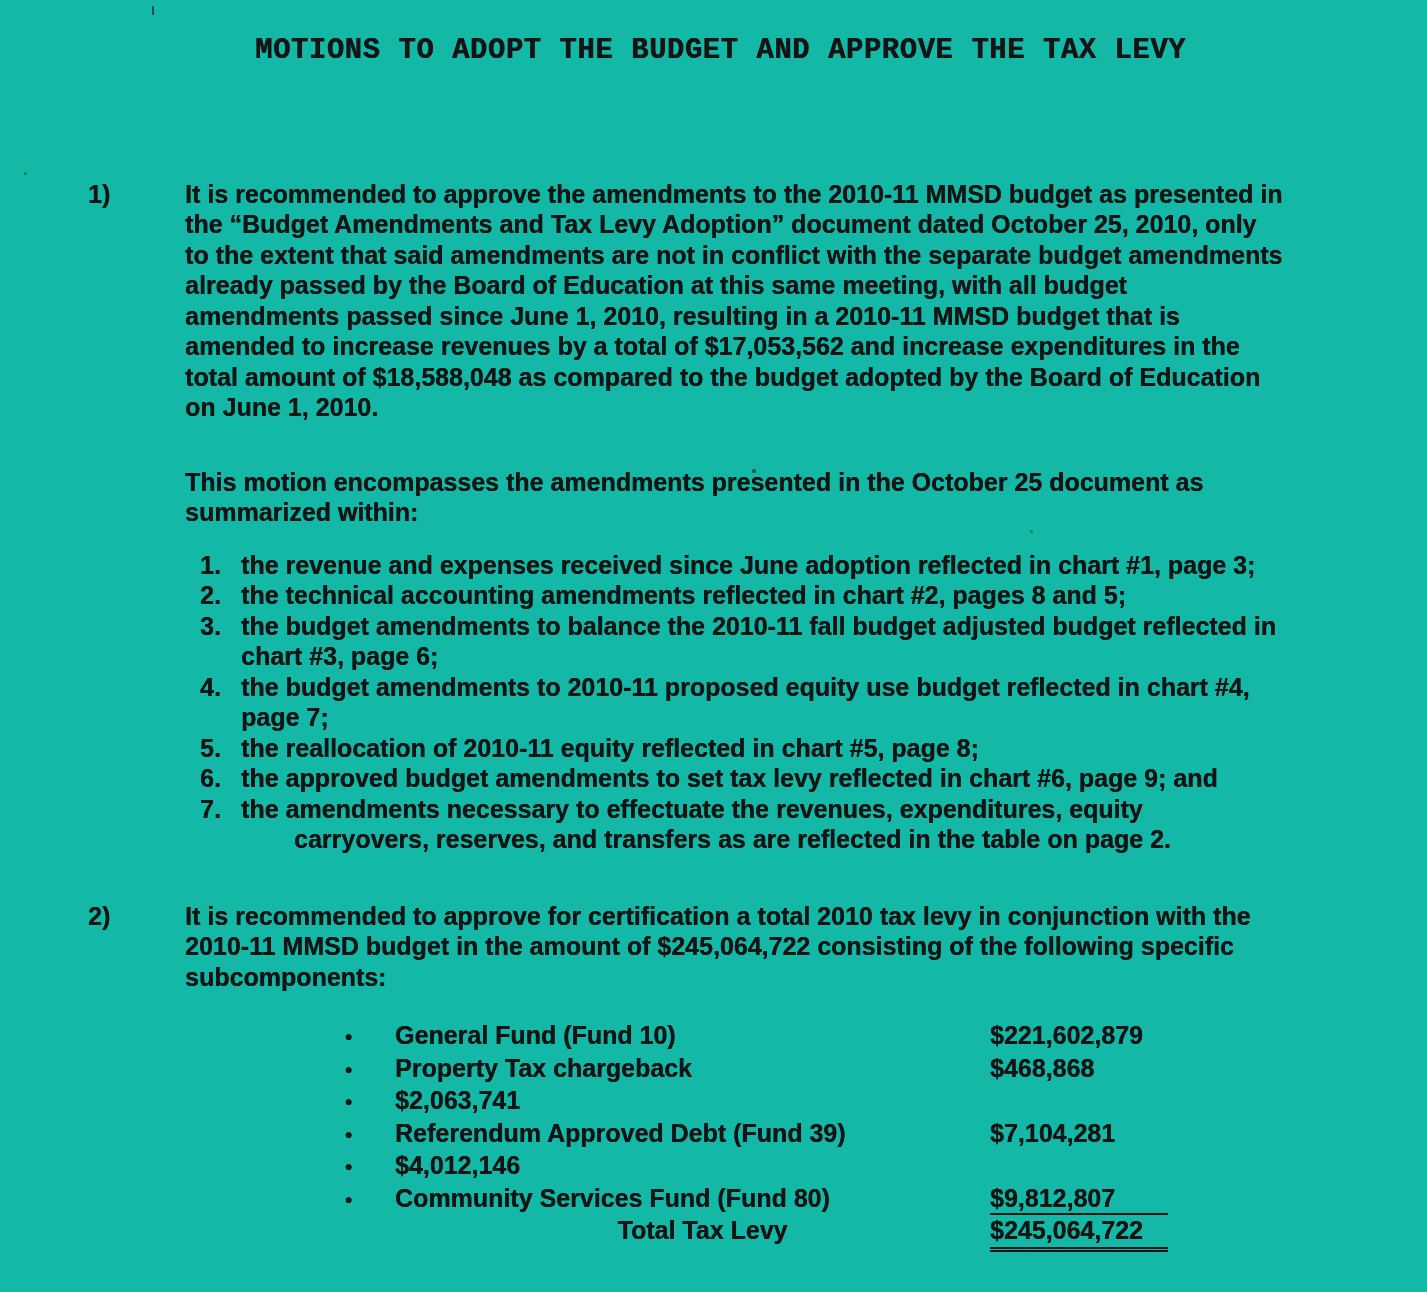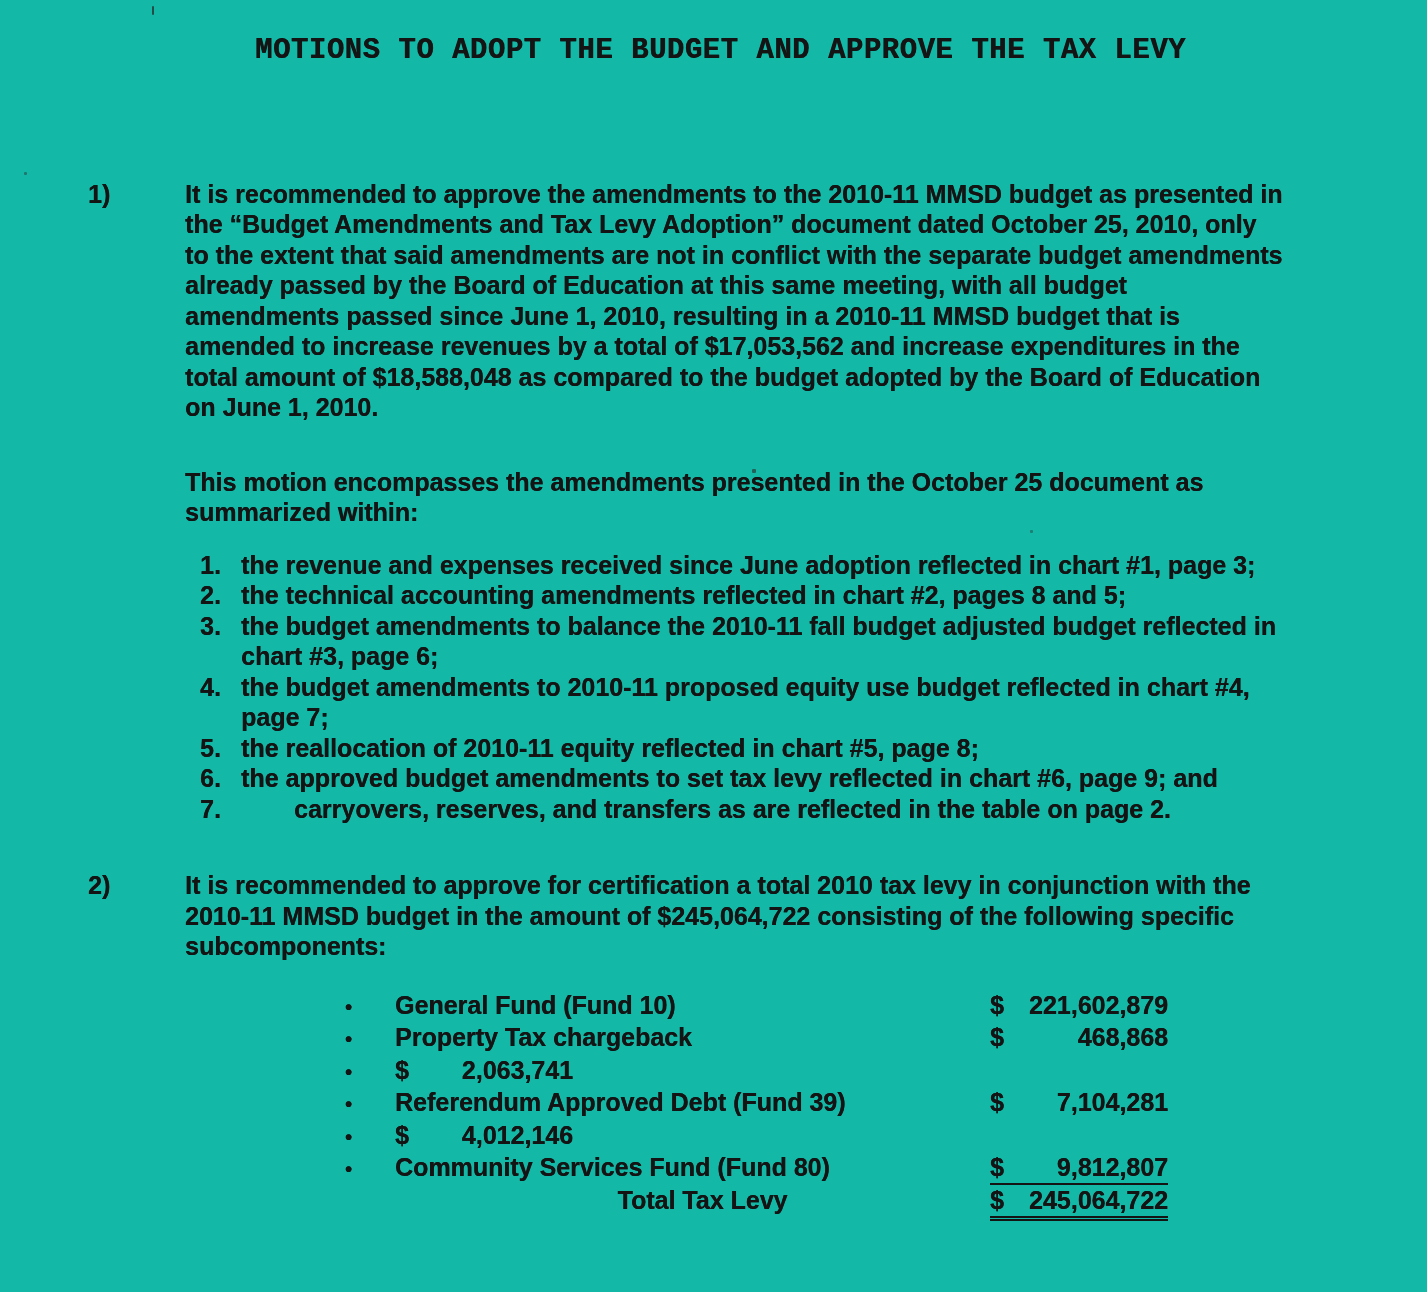--- a/index.html
+++ b/index.html
@@ -38,21 +38,21 @@
   .numitem { display:flex; }
   .numitem-num { width:41px; flex-shrink:0; }
   .numitem-text { flex:1; }
   .numitem-cont { padding-left:53px; }
   .levy { margin-top:28px; margin-left:160px; width:823px; }
   .levy-row { display:flex; align-items:baseline; min-height:30.3px; }
   .levy-bullet { width:50px; font-size:20px; }
   .levy-label { width:595px; }
   .money { display:flex; width:178px; box-sizing:border-box; }
   .money .cur { }
-  .money .amt { flex:1; text-align:right; }
+  .money .amt { flex:1; text-align:left; }
   .u-single .money { border-bottom:2.5px solid currentColor; }
   .total-row .levy-label { width:645px; text-align:center; padding-left:70px; box-sizing:border-box; }
   .u-double .money { border-bottom:5px double currentColor; padding-bottom:1px; }
   
   .speck { position:absolute; background:#2a2a2a; border-radius:1px; }
   .speck-1 { left:152px; top:6px; width:2px; height:9px; opacity:.75; }
   .speck-2 { left:24px; top:172px; width:3px; height:3px; opacity:.45; }
   .speck-3 { left:752px; top:469px; width:4px; height:4px; opacity:.6; }
   .speck-4 { left:1030px; top:530px; width:3px; height:3px; opacity:.4; }
 </style>
@@ -93,20 +93,21 @@
           <div class="numitem-num">5.</div>
           <div class="numitem-text">the reallocation of 2010-11 equity reflected in chart #5, page 8;</div>
         </div>
         <div class="numitem">
           <div class="numitem-num">6.</div>
           <div class="numitem-text">the approved budget amendments to set tax levy reflected in chart #6, page 9; and</div>
         </div>
         <div class="numitem">
           <div class="numitem-num">7.</div>
           <div class="numitem-text">
+            <div>the amendments necessary to effectuate the revenues, expenditures, equity</div>
             <div class="numitem-cont">carryovers, reserves, and transfers as are reflected in the table on page 2.</div>
           </div>
         </div>
       </div>
     </div>
   </div>
 
   <div class="motion motion-2">
     <div class="motion-number">2)</div>
     <div class="motion-body">

